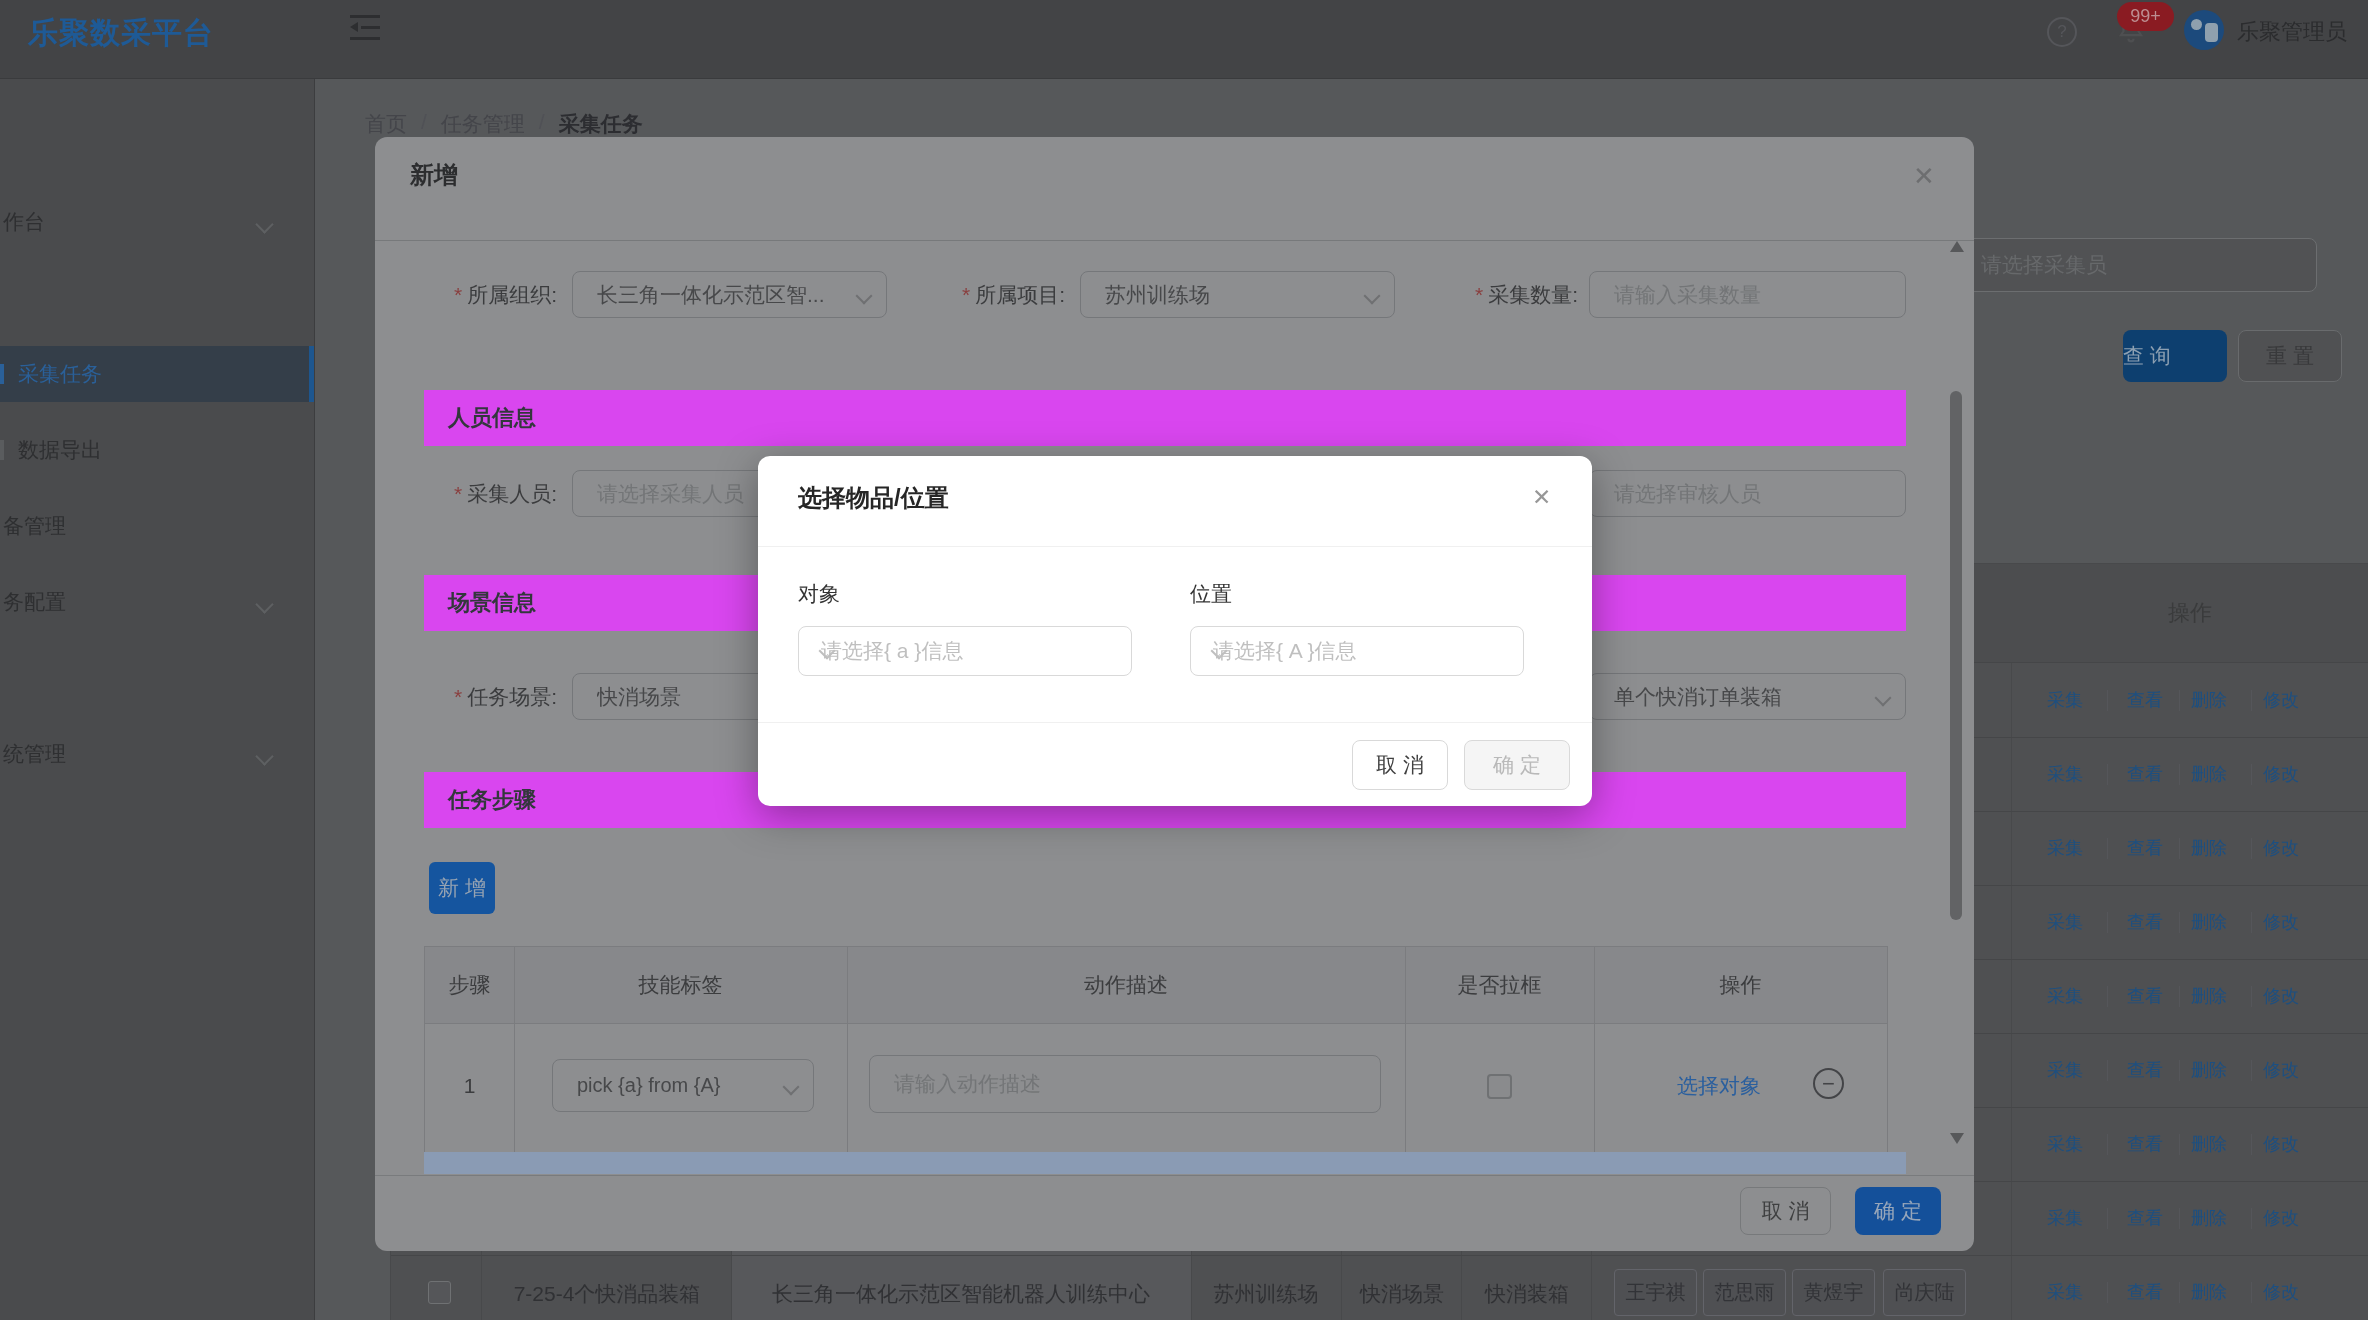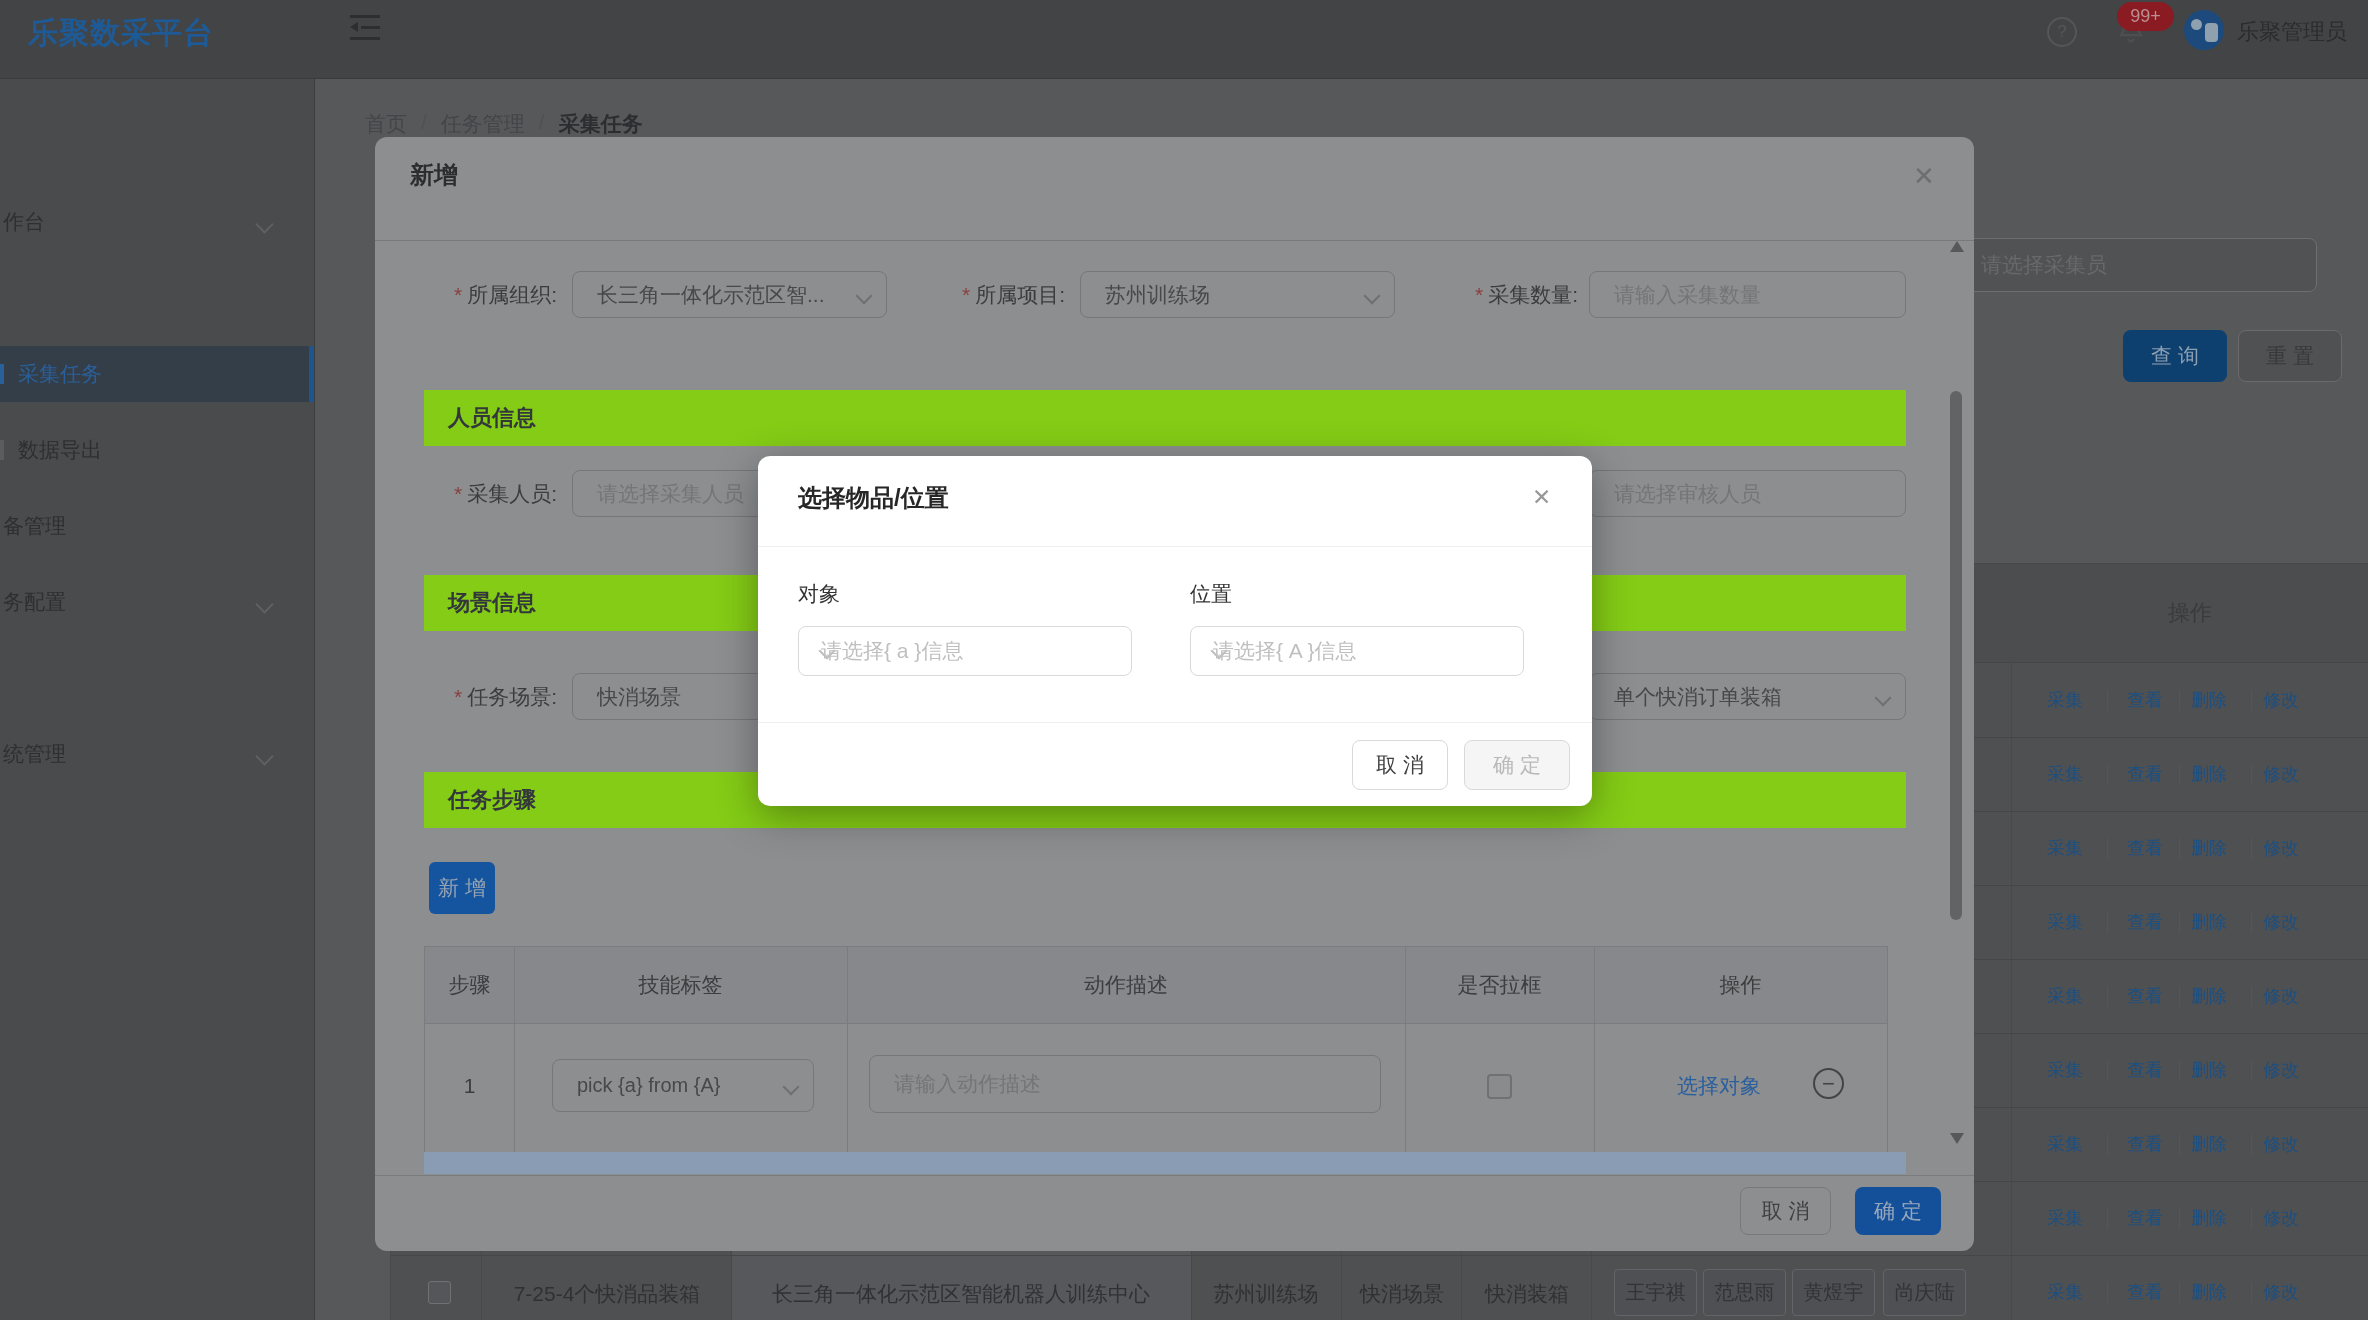--- a/index.html
+++ b/index.html
@@ -35,21 +35,21 @@
   .avatar .s1{position:absolute;left:7px;top:9px;width:11px;height:11px;border-radius:50%;background:#8fa0ae;}
   .avatar .s2{position:absolute;left:21px;top:13px;width:13px;height:19px;border-radius:4px;background:#8fa0ae;}
   .uname{left:2237px;top:17px;font-size:22px;color:#2b2c2e;}
   .breadcrumb{left:365px;top:110px;display:flex;gap:14px;font-size:21px;color:#44454a;}
   .breadcrumb .cur{color:#2c2d31;font-weight:600;}
   .breadcrumb .sep{color:#505156;}
   
   .filter-input{left:1960px;top:238px;width:355px;height:52px;border:1px solid #6c6e70;border-radius:8px;background:#515254;}
   .filter-input span{position:absolute;left:20px;line-height:52px;font-size:21px;color:#67696b;}
   .btnq{left:2123px;top:330px;width:104px;height:52px;background:#0d3f6f;border-radius:8px;
-        color:#8da0b2;font-size:21px;text-align:center;line-height:52px;}
+        color:#8da0b2;font-size:21px;text-align:left;line-height:52px;}
   .btnr{left:2238px;top:330px;width:104px;height:52px;background:#505153;border:1px solid #696b6d;border-radius:8px;
         color:#38393b;font-size:21px;text-align:center;line-height:50px;box-sizing:border-box;}
   .bgtable{left:390px;top:563px;width:1978px;height:757px;border-left:1px solid #48494b;border-top:1px solid #48494b;background:#4f5052;}
   .colband{position:absolute;left:340px;top:0;width:460px;height:757px;background:#57585b;}
   .bghead{position:absolute;left:0;top:0;width:1978px;height:98px;background:#4c4d4f;border-bottom:1px solid #454648;}
   .bghead .ops{position:absolute;left:1620px;width:358px;text-align:center;line-height:98px;font-size:22px;color:#3a3b3c;}
   .vline{position:absolute;top:0;width:1px;height:757px;background:#48494b;}
   .bgrow{position:absolute;left:0;width:1978px;height:74px;border-bottom:1px solid #454648;}
   .alink{position:absolute;top:25px;font-size:18px;color:#1d4f80;}
   .asep{position:absolute;top:27px;width:1px;height:21px;background:#55565a;}
@@ -64,21 +64,21 @@
   .m-title{left:35px;top:22px;font-size:24px;color:#2c2d2f;font-weight:600;}
   .m-close{left:1538px;top:24px;font-size:26px;color:#6d6e70;}
   .m-div{left:0;top:103px;width:1599px;height:1px;background:#77797b;}
   .frow{left:0;width:1599px;height:47px;}
   .flabel{position:absolute;text-align:right;line-height:47px;font-size:21px;color:#3b3c3e;}
   .star{color:#8a3f3f;margin-right:5px;}
   .fsel{position:absolute;height:47px;border:1px solid #75777a;border-radius:8px;box-sizing:border-box;}
   .fsel .val{position:absolute;left:24px;right:44px;line-height:45px;font-size:21px;color:#47484a;white-space:nowrap;overflow:hidden;}
   .fsel .ph{color:#737577;}
   .schev{position:absolute;right:16px;top:18px;width:10px;height:10px;border-left:2px solid #6f7072;border-bottom:2px solid #6f7072;transform:rotate(-45deg);}
-  .secbar{left:49px;width:1482px;height:56px;background:#84cc16;}
+  .secbar{left:49px;width:1482px;height:56px;background:#d946ef;}
   .secbar span{position:absolute;left:24px;line-height:56px;font-size:22px;font-weight:bold;color:#33373c;}
   .addbtn{left:54px;top:725px;width:66px;height:52px;background:#15559f;border-radius:6px;
           color:#96a3b2;font-size:21px;text-align:center;line-height:52px;}
   .stable{left:49px;top:809px;width:1464px;height:209px;border:1px solid #7b7c7f;box-sizing:border-box;}
   .sthead{position:absolute;left:0;top:0;width:1462px;height:76px;background:#87888b;border-bottom:1px solid #7b7c7f;}
   .sthead div{position:absolute;top:0;height:76px;line-height:76px;text-align:center;font-size:21px;color:#3c3d3f;}
   .stv{position:absolute;top:0;width:1px;height:207px;background:#7b7c7f;}
   .strow{position:absolute;left:0;top:77px;width:1462px;height:130px;}
   .bluebar{left:49px;top:1015px;width:1482px;height:22px;background:#8a9bb4;}
   .m-div2{left:0;top:1038px;width:1599px;height:1px;background:#797b7d;}

